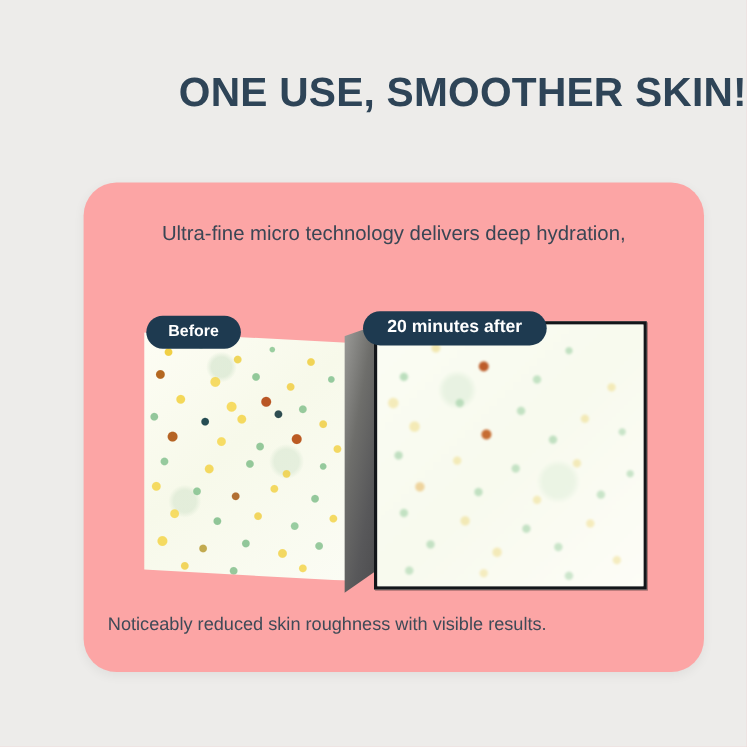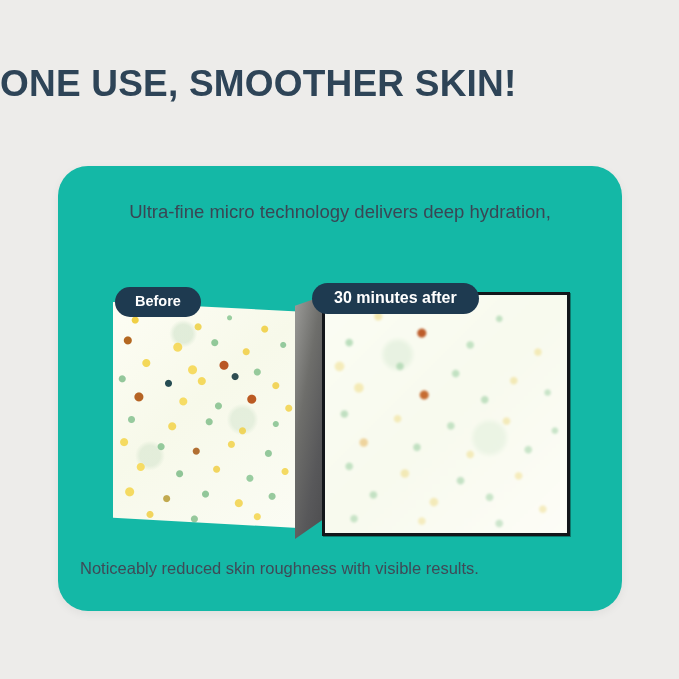--- a/index.html
+++ b/index.html
@@ -15,37 +15,37 @@
     font-family: "Liberation Sans", sans-serif;
     position: relative;
   }
 
   
   .page-title {
     position: absolute;
     top: 64px;
     left: 0;
     width: 679px;
-    text-align: left;
+    text-align: right;
     font-size: 37px;
     font-weight: bold;
     letter-spacing: 0.2px;
     color: #2e4457;
     line-height: 1.1;
     white-space: nowrap;
   }
 
   
   .card {
     position: absolute;
-    left: 58px;
+    left: 76px;
     top: 166px;
     width: 564px;
     height: 445px;
-    background: #14b8a6;
+    background: #fca5a5;
     border-radius: 30px;
     box-shadow: 0 3px 10px rgba(0,0,0,0.055);
   }
 
   .intro {
     position: absolute;
     top: 33px;
     left: 24px;
     width: 516px;
     text-align: center;
@@ -262,19 +262,19 @@
     </div>
 
     <div class="depth-side"></div>
 
     <div class="panel-after">
       <div class="tex tex-after"></div>
     </div>
 
     <div class="badge badge-before">Before</div>
 
-    <div class="badge badge-after">30 minutes after</div>
+    <div class="badge badge-after">20 minutes after</div>
 
   </div>
 
   <div class="caption">Noticeably reduced skin roughness with visible results.</div>
 
 </div>
 
 </body></html>

